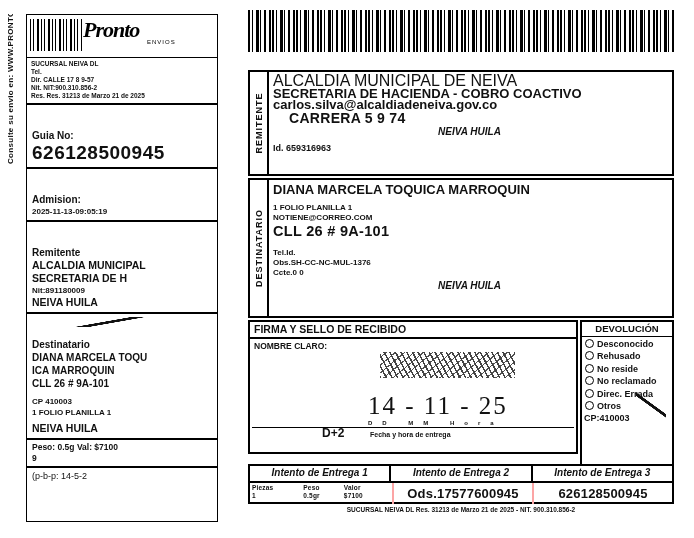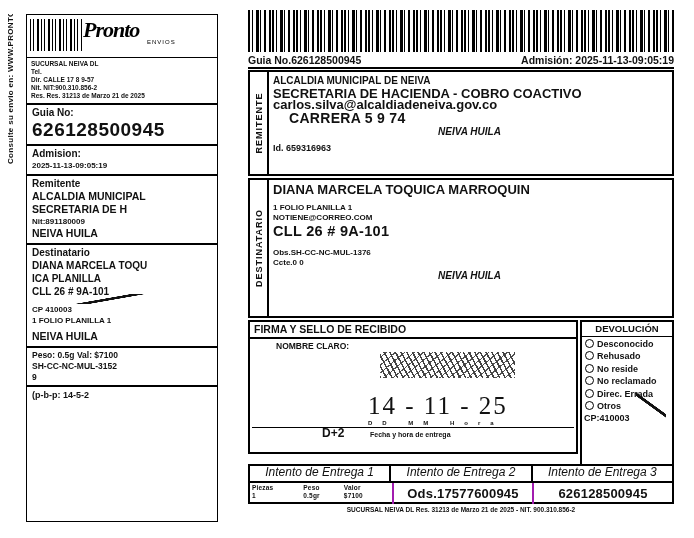--- a/index.html
+++ b/index.html
@@ -70,20 +70,21 @@
     font-weight: bold;
   }
   .ll-sec {
     border-bottom: 2px solid #000;
     padding: 2px 5px 3px 5px;
   }
   .ll-sec .cap {
     font-size: 10px;
     font-weight: bold;
     line-height: 12px;
+    margin-top: 23px;
   }
   .ll-guia-num {
     font-size: 19px;
     font-weight: bold;
     letter-spacing: 0.5px;
     line-height: 22px;
   }
   .ll-adm {
     font-size: 8px;
     font-weight: bold;
@@ -105,21 +106,21 @@
   }
   .ll-foot {
     padding: 2px 5px;
     font-size: 8.5px;
     font-weight: bold;
     line-height: 11px;
   }
   .ll-foot2 {
     padding: 2px 5px;
     font-size: 9px;
-    font-weight: bold;
+    font-weight: normal;
     border-top: 2px solid #000;
     line-height: 12px;
   }
   .vert-text {
     position: absolute;
     left: -2px;
     top: 150px;
     width: 230px;
     transform: rotate(-90deg);
     transform-origin: 0 0;
@@ -197,21 +198,21 @@
     letter-spacing: 1px;
   }
   .rem-box { left: 8px; top: 62px; width: 426px; height: 106px; }
   .dest-box { left: 8px; top: 170px; width: 426px; height: 140px; }
   .firma-box { left: 8px; top: 312px; width: 330px; height: 134px; }
   .dev-box { left: 340px; top: 312px; width: 94px; height: 178px; }
   .intentos-box { left: 8px; top: 456px; width: 426px; height: 40px; }
 
   .binner { position: absolute; left: 19px; right: 2px; top: 0; bottom: 0; padding: 2px 4px; }
 
-  .r-title { font-size: 10px; font-weight: bold; line-height: 14px; }
+  .r-title { font-size: 16px; font-weight: normal; line-height: 14px; }
   .r-sub { font-size: 13px; font-weight: bold; line-height: 11px; }
   .r-big { font-size: 14px; font-weight: bold; line-height: 16px; letter-spacing: 0.3px; margin-left: 16px; }
   .r-small { font-size: 8px; font-weight: bold; line-height: 10px; }
   .r-city {
     font-size: 10px;
     font-weight: bold;
     font-style: italic;
     text-align: center;
   }
   .r-id { font-size: 9px; font-weight: bold; }
@@ -223,21 +224,20 @@
     font-size: 10.5px;
     font-weight: bold;
     border-bottom: 2px solid #000;
     padding: 1px 4px 2px 4px;
     margin: -2px -4px 0 -4px;
   }
   .nombre-claro {
     font-size: 8.5px;
     font-weight: bold;
     padding-top: 2px;
-    margin-left: 22px;
   }
   .sig-scribble {
     position: absolute;
     left: 130px; top: 30px;
     width: 135px; height: 26px;
     background:
       repeating-linear-gradient(62deg, #222 0 1.5px, transparent 1.5px 5px),
       repeating-linear-gradient(-40deg, #333 0 1px, transparent 1px 6px);
     opacity: 0.85;
   }
@@ -310,31 +310,31 @@
   }
 
   .intentos-head {
     display: flex;
     height: 15px;
     border-bottom: 2px solid #000;
   }
   .intentos-head > div {
     flex: 1;
     text-align: center;
-    font-size: 12px;
+    font-size: 10px;
     font-style: italic;
-    font-weight: normal;
+    font-weight: bold;
     border-right: 2px solid #000;
     line-height: 13px;
   }
   .intentos-head > div:last-child { border-right: none; }
   .intentos-body { display: flex; height: 21px; }
   .intentos-body > div {
     flex: 1;
-    border-right: 2px solid #a21caf;
+    border-right: 2px solid #fca5a5;
     font-size: 13px;
     font-weight: bold;
     text-align: center;
     line-height: 21px;
     letter-spacing: 0.2px;
   }
   .intentos-body > div:last-child { border-right: none; }
   .pesos-cell {
     flex: 1;
     font-size: 6.5px;
@@ -394,46 +394,41 @@
       <div class="cap">Remitente</div>
       <div class="ll-line">ALCALDIA MUNICIPAL</div>
       <div class="ll-line">SECRETARIA DE H</div>
       <div class="ll-line small">Nit:891180009</div>
       <div class="ll-line">NEIVA HUILA</div>
     </div>
 
     <div class="ll-sec">
       <div class="cap">Destinatario</div>
       <div class="ll-dest-name">DIANA MARCELA TOQU</div>
-      <div class="ll-dest-name">ICA PLANILLA</div>
+      <div class="ll-dest-name">ICA MARROQUIN</div>
       <div class="ll-dest-name">CLL 26 # 9A-101</div>
       <div style="height:6px"></div>
       <div class="ll-line small">CP 410003</div>
       <div class="ll-line small">1 FOLIO PLANILLA 1</div>
       <div style="height:4px"></div>
       <div class="ll-line">NEIVA HUILA</div>
     </div>
 
     <div class="ll-foot">
       <div>Peso: 0.5g Val: $7100</div>
-      <div>SH-CC-NC-MUL-3152</div>
       <div>9</div>
     </div>
 
     <div class="ll-foot2">(p-b-p: 14-5-2</div>
   </div>
 
   <div class="right-label">
 
     <div class="barcode-top"></div>
 
-    <div class="rl-guia-row">
-      <span>Guia No.626128500945</span>
-      <span>Admisión: 2025-11-13-09:05:19</span>
-    </div>
 
     <div class="box rem-box">
       <div class="side-tab">
         <span>REMITENTE</span>
       </div>
       <div class="binner">
         <div class="r-title">ALCALDIA MUNICIPAL DE NEIVA</div>
         <div class="r-sub">SECRETARIA DE HACIENDA - COBRO COACTIVO</div>
         <div class="r-sub">carlos.silva@alcaldiadeneiva.gov.co</div>
         <div class="r-big">CARRERA 5 9 74</div>
@@ -446,20 +441,21 @@
       <div class="side-tab">
         <span>DESTINATARIO</span>
       </div>
       <div class="binner">
         <div class="dest-name">DIANA MARCELA TOQUICA MARROQUIN</div>
         <div style="height:6px"></div>
         <div class="r-small">1 FOLIO PLANILLA 1</div>
         <div class="r-small">NOTIENE@CORREO.COM</div>
         <div class="dest-addr">CLL 26 # 9A-101</div>
         <div style="height:8px"></div>
+        <div class="r-small">Tel.Id.</div>
         <div class="r-small">Obs.SH-CC-NC-MUL-1376</div>
         <div class="r-small">Ccte.0 0</div>
         <div class="r-city" style="padding-top:2px;">NEIVA HUILA</div>
       </div>
     </div>
 
     <div class="box firma-box">
       <div style="position:relative;height:100%;padding:2px 4px;box-sizing:border-box;">
         <div class="firma-title">FIRMA Y SELLO DE RECIBIDO</div>
         <div class="nombre-claro">NOMBRE CLARO:</div>

